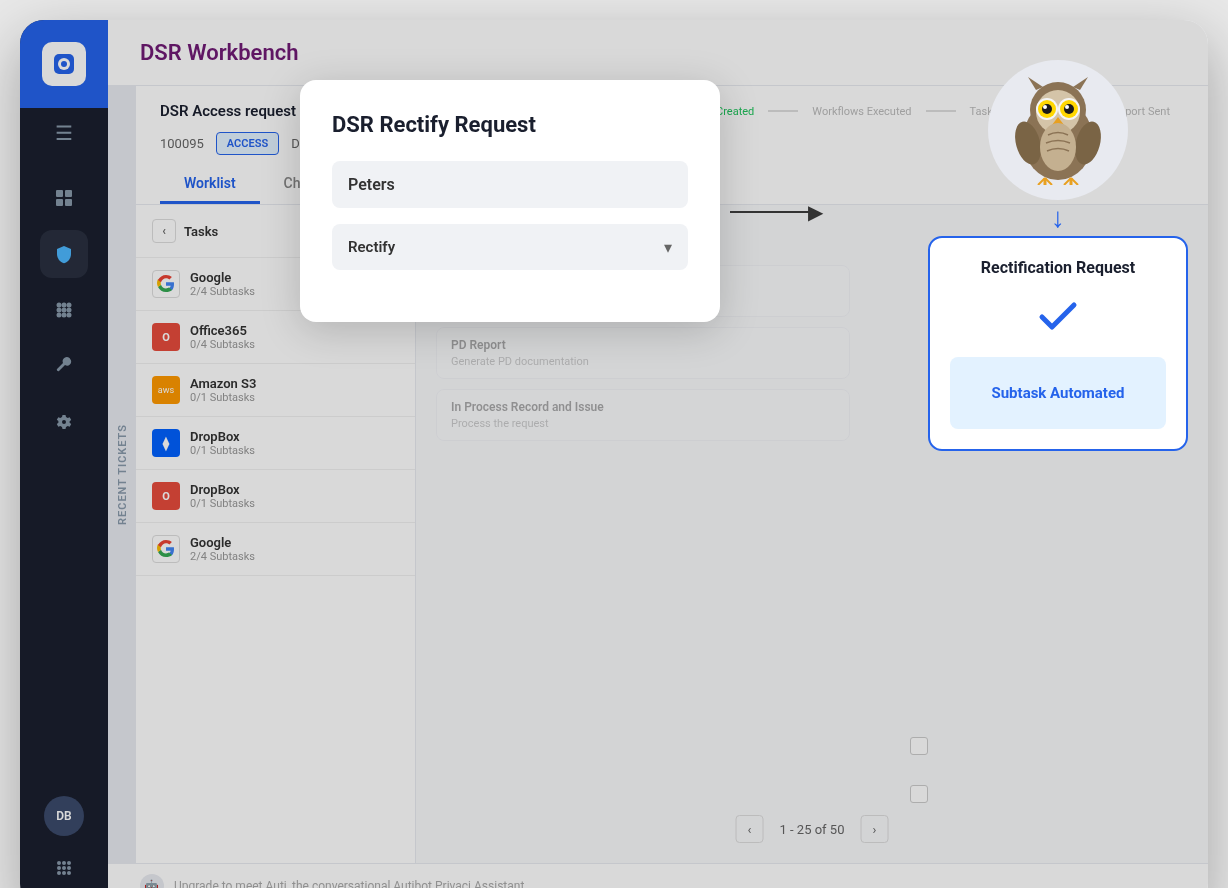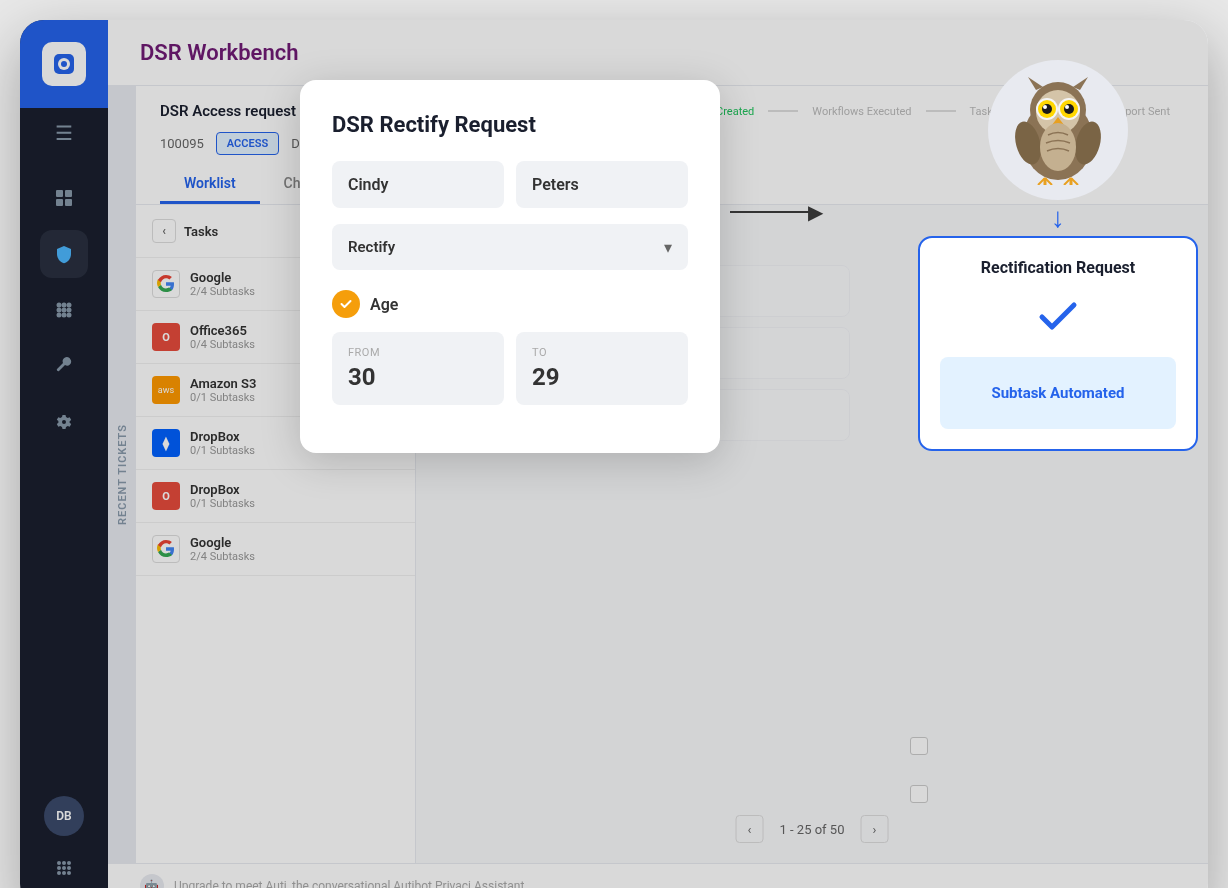--- a/index.html
+++ b/index.html
@@ -462,21 +462,21 @@
       margin-bottom: 0;
       position: relative;
     }
     .arrow-down {
       font-size: 28px;
       color: #2563eb;
       line-height: 1;
       margin: 4px 0;
     }
     .rectification-card {
-      width: 280px;
+      width: 260px;
       background: white;
       border: 2.5px solid #2563eb;
       border-radius: 14px;
       padding: 20px;
       display: flex;
       flex-direction: column;
       align-items: center;
       gap: 12px;
     }
     .rect-title {
@@ -809,45 +809,24 @@
       <div class="bottom-icon">🤖</div>
       <span>Upgrade to meet Auti, the conversational Autibot Privaci Assistant.</span>
     </div>
   </div>
 
   <div class="modal-overlay">
 
     <div class="modal-card">
       <div class="modal-title">DSR Rectify Request</div>
       <div class="name-row">
-        <div class="name-field">Cindy</div>
         <div class="name-field">Peters</div>
       </div>
       <div class="type-select-wrapper">
         <div class="type-select-field">Rectify</div>
-      </div>
-      <div class="age-section">
-        <div class="age-label-row">
-          <div class="check-circle">
-            <svg width="14" height="14" viewBox="0 0 14 14" fill="none">
-              <path d="M2.5 7L5.5 10L11.5 4" stroke="white" stroke-width="2" stroke-linecap="round" stroke-linejoin="round"></path>
-            </svg>
-          </div>
-          <span class="age-label-text">Age</span>
-        </div>
-        <div class="age-fields">
-          <div class="age-field-box">
-            <div class="age-field-label">From</div>
-            <div class="age-field-value">30</div>
-          </div>
-          <div class="age-field-box">
-            <div class="age-field-label">To</div>
-            <div class="age-field-value">29</div>
-          </div>
-        </div>
       </div>
     </div>
 
     <div class="flow-arrow">
       <div class="arrow-line"></div>
       <div class="arrow-head">▶</div>
     </div>
 
     <div class="right-panel">
 

